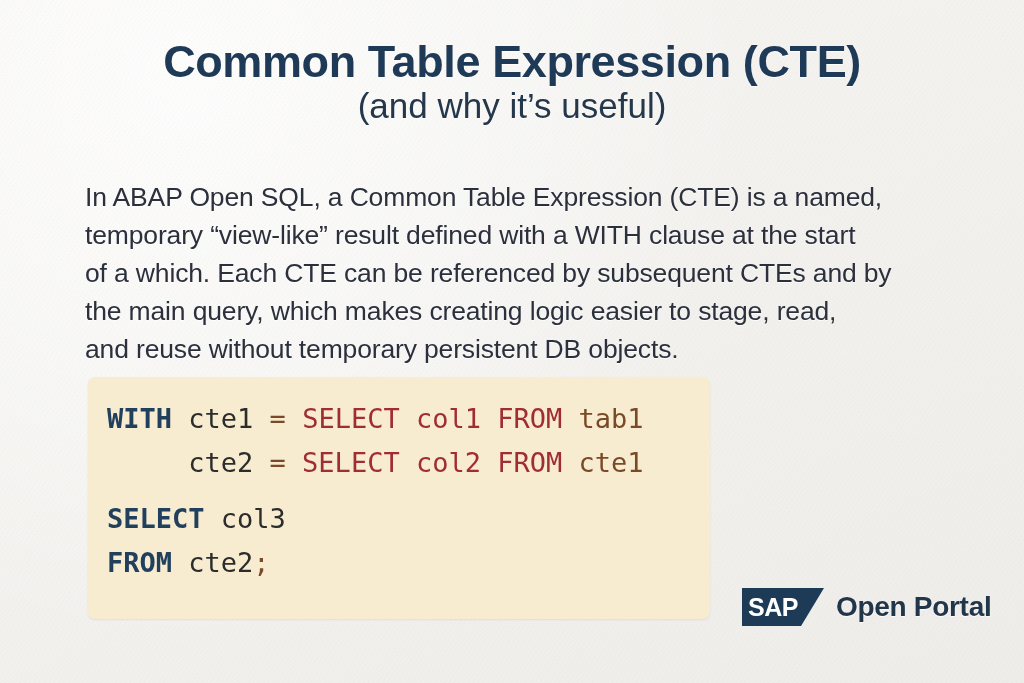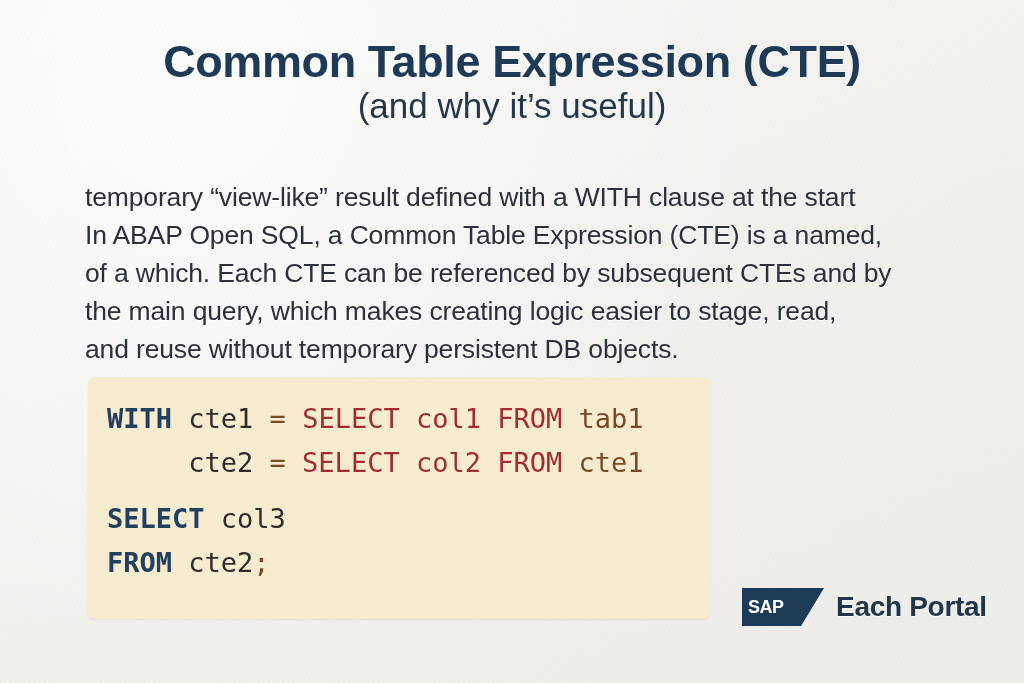--- a/index.html
+++ b/index.html
@@ -116,21 +116,21 @@
     height: 38px;
     background: #1d3a56;
     -webkit-clip-path: polygon(0 0, 100% 0, 72% 100%, 0 100%);
     clip-path: polygon(0 0, 100% 0, 72% 100%, 0 100%);
     display: flex;
     align-items: center;
   }
   .logo-mark-text {
     color: #ffffff;
     font-weight: bold;
-    font-size: 18px;
+    font-size: 25px;
     letter-spacing: -0.5px;
     padding-left: 6px;
     line-height: 1;
   }
   .logo-word {
     margin-left: 12px;
     color: #22364a;
     font-weight: bold;
     font-size: 28px;
     letter-spacing: -0.3px;
@@ -141,31 +141,31 @@
 <body>
 
 <div id="slide">
 
   <div class="title-block">
     <div class="title">Common Table Expression (CTE)</div>
     <div class="subtitle">(and why it’s useful)</div>
   </div>
 
   <div class="body-copy" id="body-copy">
+      <span class="ln">In ABAP Open SQL, a Common Table Expression (CTE) is a named,</span>
       <span class="ln">temporary “view-like” result defined with a WITH clause at the start</span>
-      <span class="ln">In ABAP Open SQL, a Common Table Expression (CTE) is a named,</span>
       <span class="ln">of a which. Each CTE can be referenced by subsequent CTEs and by</span>
       <span class="ln">the main query, which makes creating logic easier to stage, read,</span>
       <span class="ln">and reuse without temporary persistent DB objects.</span>
     </div>
 
   <div class="code-card">
     <div class="code-text" id="code-text"><span class="code-line"><span class="kw-blue">WITH</span><span class="ident"> </span><span class="ident">cte1</span><span class="ident"> </span><span class="punct">=</span><span class="ident"> </span><span class="kw-red">SELECT</span><span class="ident"> </span><span class="kw-red">col1</span><span class="ident"> </span><span class="kw-red">FROM</span><span class="ident"> </span><span class="ident-br">tab1</span></span><span class="code-line"><span class="ident">     </span><span class="ident">cte2</span><span class="ident"> </span><span class="punct">=</span><span class="ident"> </span><span class="kw-red">SELECT</span><span class="ident"> </span><span class="kw-red">col2</span><span class="ident"> </span><span class="kw-red">FROM</span><span class="ident"> </span><span class="ident-br">cte1</span></span><span class="code-line gap"><span class="kw-blue">SELECT</span><span class="ident"> </span><span class="ident">col3</span></span><span class="code-line"><span class="kw-blue">FROM</span><span class="ident"> </span><span class="ident">cte2</span><span class="punct">;</span></span></div>
   </div>
 
   <div class="logo">
     <div class="logo-mark">
       <span class="logo-mark-text">SAP</span>
     </div>
-    <span class="logo-word">Each Portal</span>
+    <span class="logo-word">Open Portal</span>
   </div>
 
 </div>
 
 </body></html>

